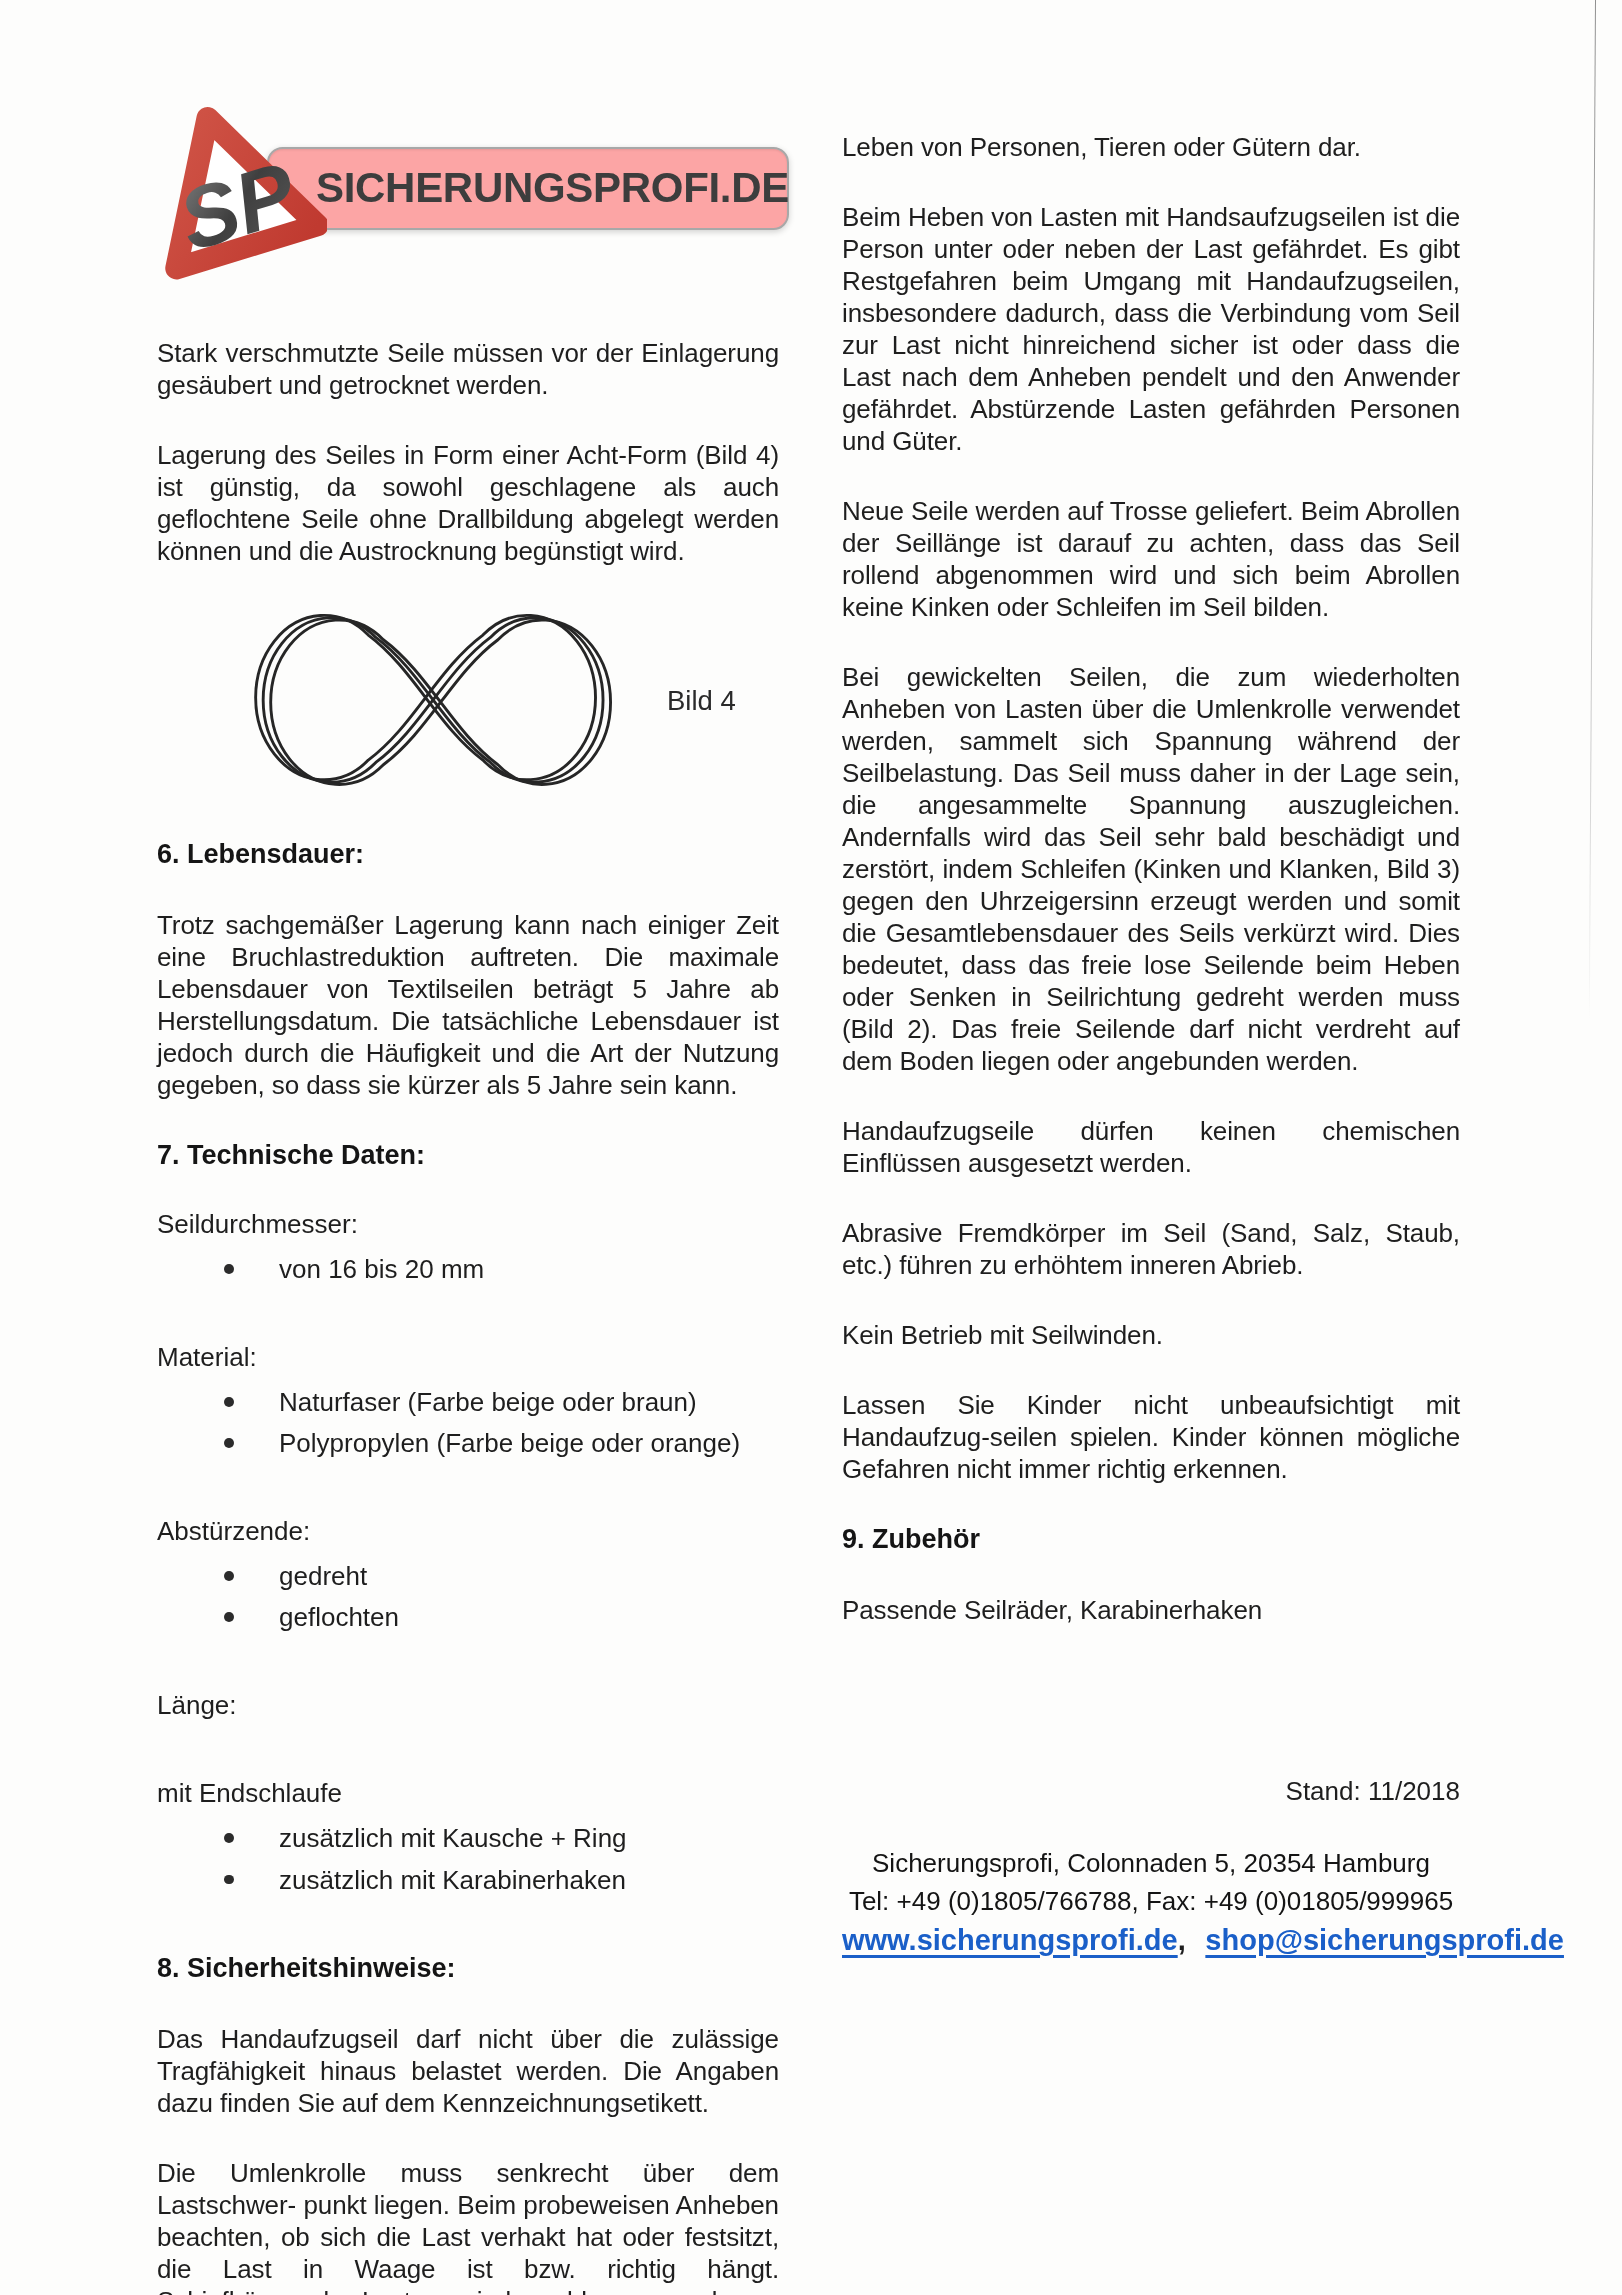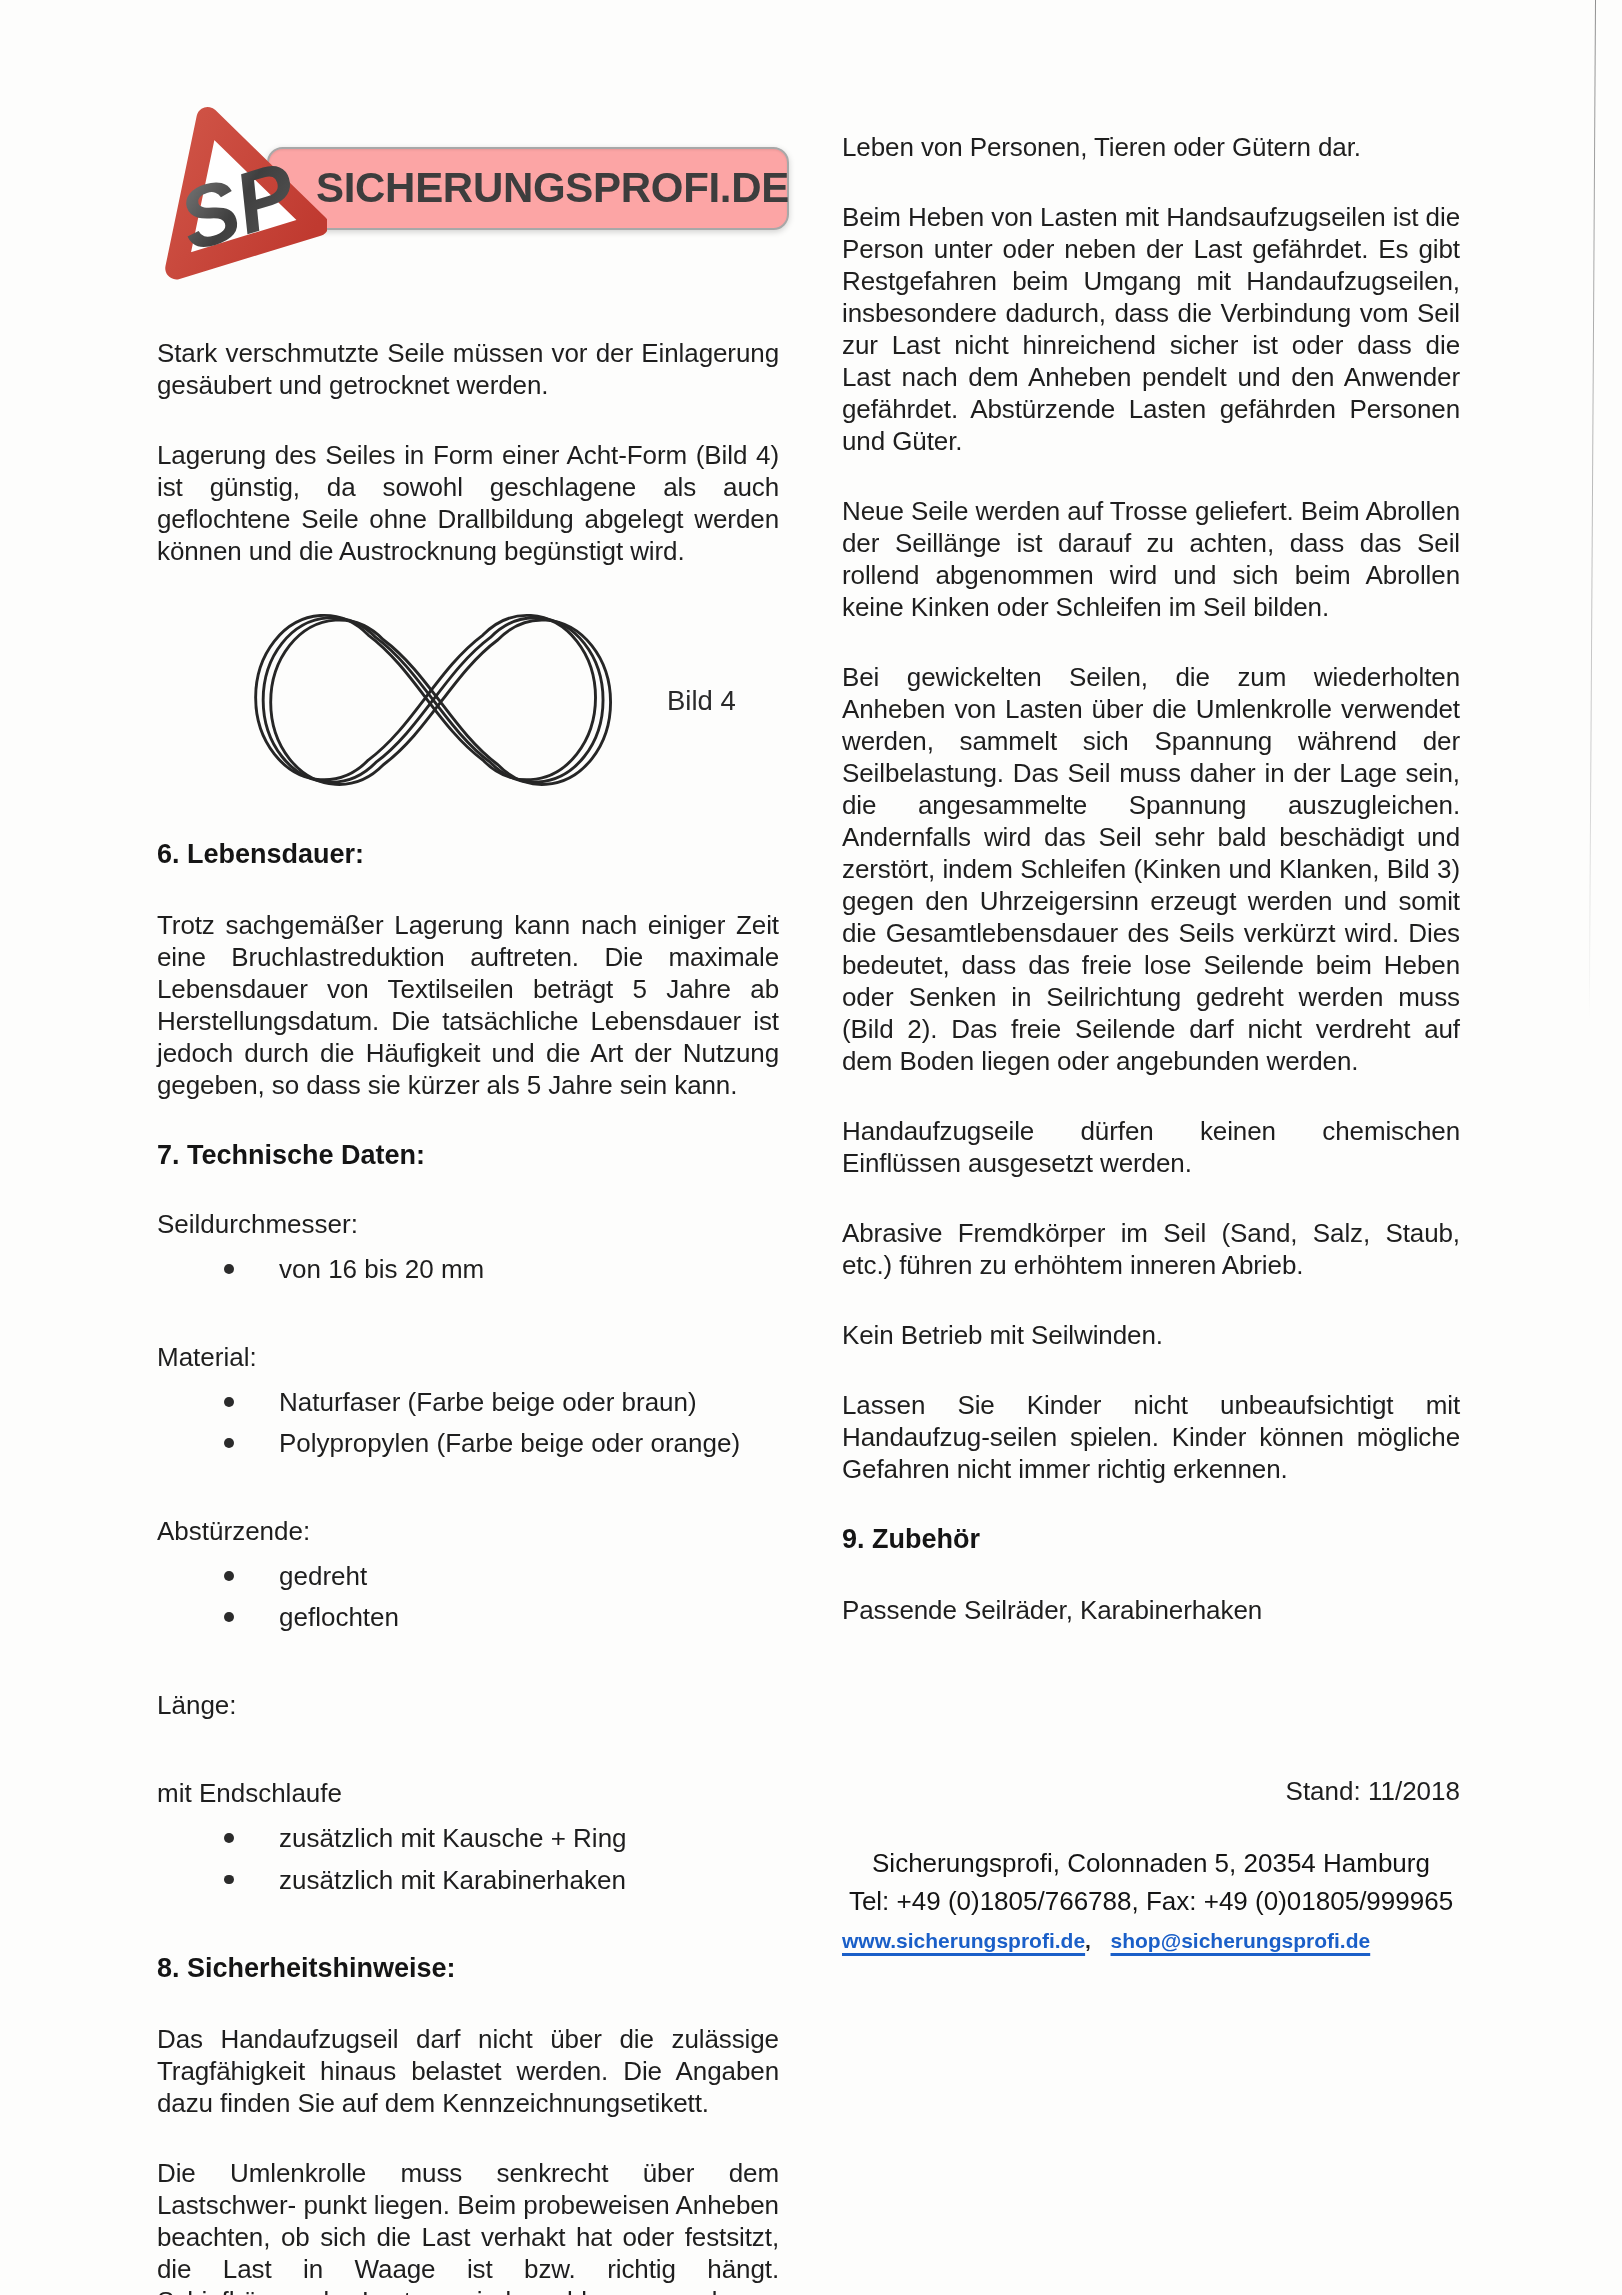--- a/index.html
+++ b/index.html
@@ -78,21 +78,21 @@
     margin-top:149px;
   }
   .contact-block{
     margin-top:37px;
     text-align:center;
     font-size:26px;line-height:38px;font-weight:400;color:#141414;
   }
   .links-line{
     margin-top:1.3px;
     text-align:left;
-    font-size:21px;line-height:39px;font-weight:700;
+    font-size:29px;line-height:39px;font-weight:700;
     white-space:nowrap;
   }
   .doc-link{
     color:#1a5fc8;
     text-decoration:underline;
     text-decoration-thickness:2.6px;
     text-underline-offset:5.2px;
     cursor:pointer;
   }
   .link-sep{color:#1e1e1e;margin-right:19.6px;}

